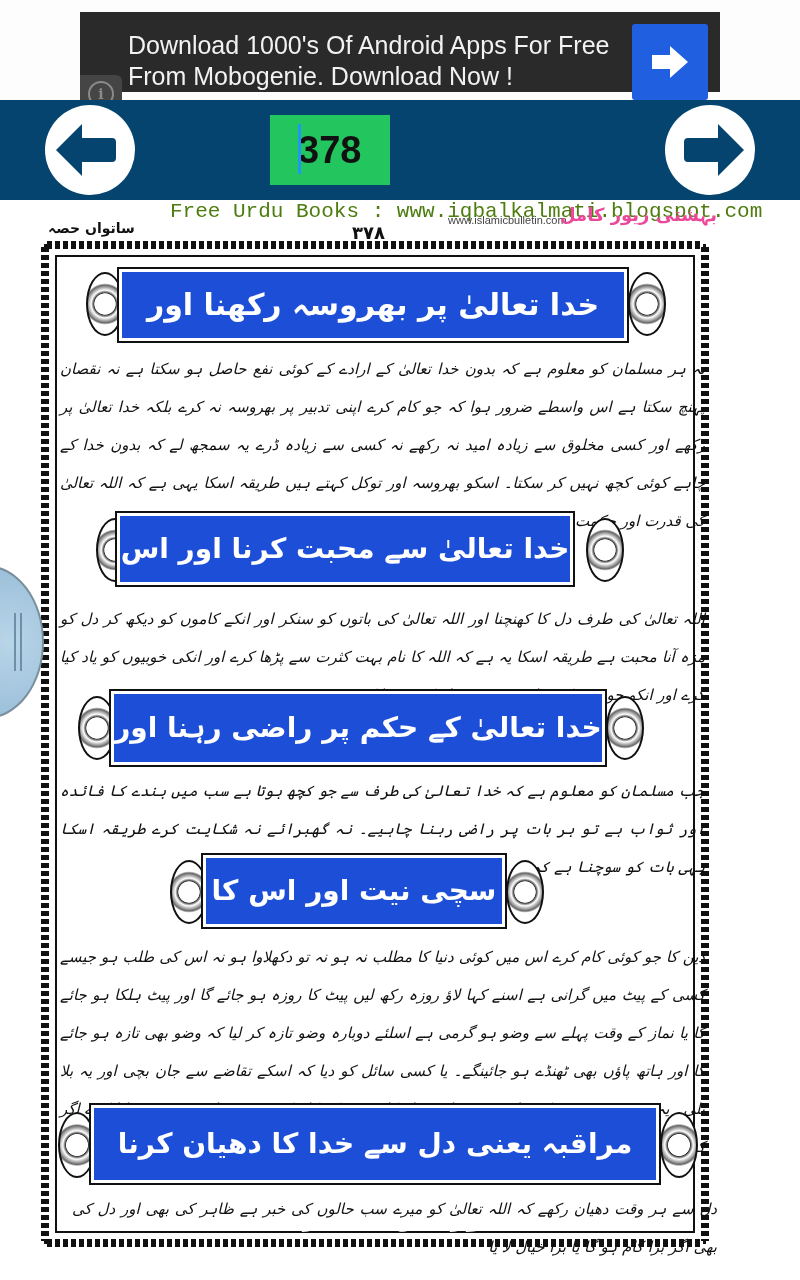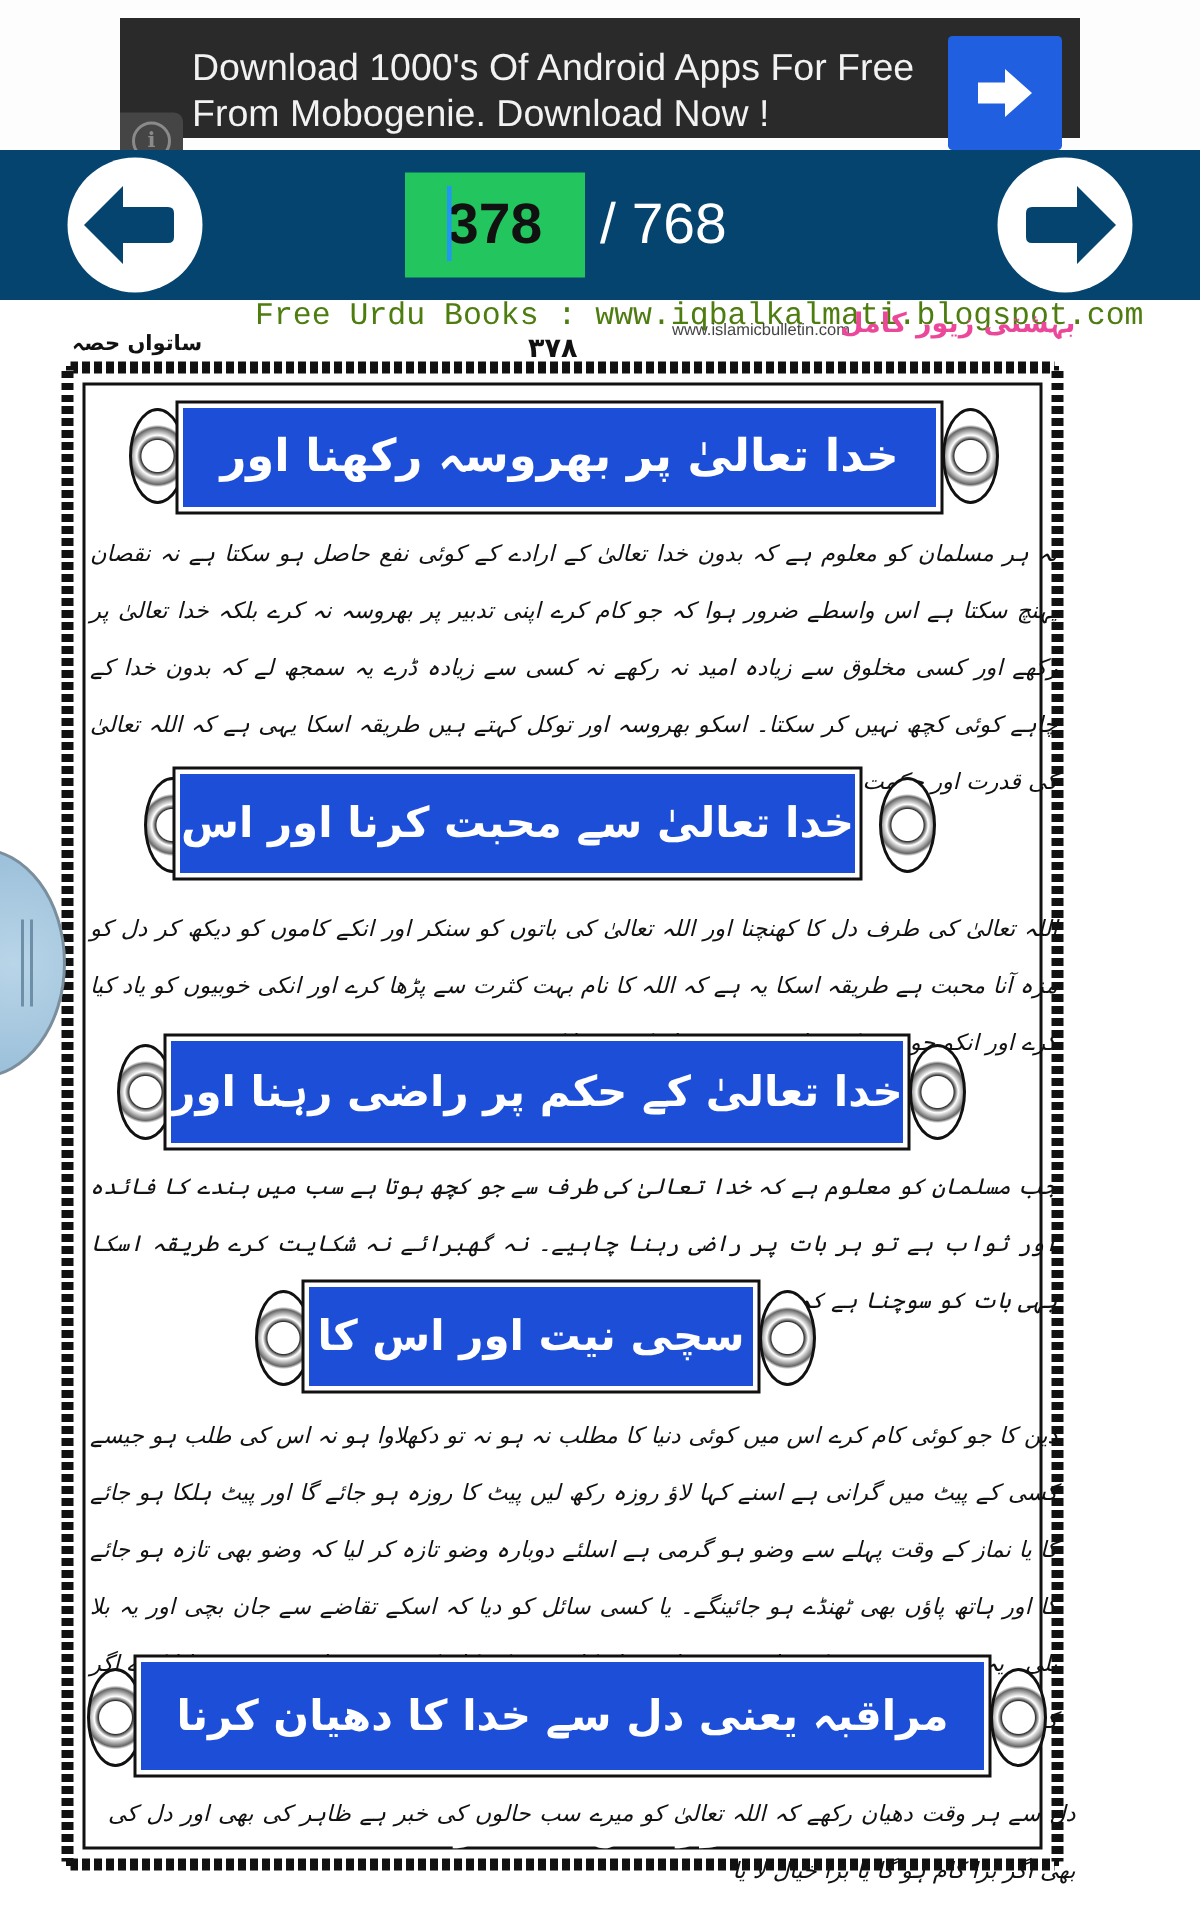--- a/index.html
+++ b/index.html
@@ -68,21 +68,20 @@
 </div>
 
 <div class="toolbar">
   <div class="nav-btn nav-prev">
     <svg width="76" height="56" viewBox="0 0 76 56">
       <path d="M4 28 L30 2 V16 H60 Q64 16 64 20 V36 Q64 40 60 40 H30 V54 Z" fill="#05446e"></path>
     </svg>
   </div>
   <input class="page-input" type="text" value="378" style="">
   <div class="caret"></div>
-  <div class="page-total">/ 768</div>
   <div class="nav-btn nav-next">
     <svg width="76" height="56" viewBox="0 0 76 56">
       <path d="M72 28 L46 2 V16 H16 Q12 16 12 20 V36 Q12 40 16 40 H46 V54 Z" fill="#05446e"></path>
     </svg>
   </div>
 </div>
 
 <div class="page">
   <div class="watermark">Free Urdu Books : www.iqbalkalmati.blogspot.com</div>
   <div class="watermark2">www.islamicbulletin.com</div>

